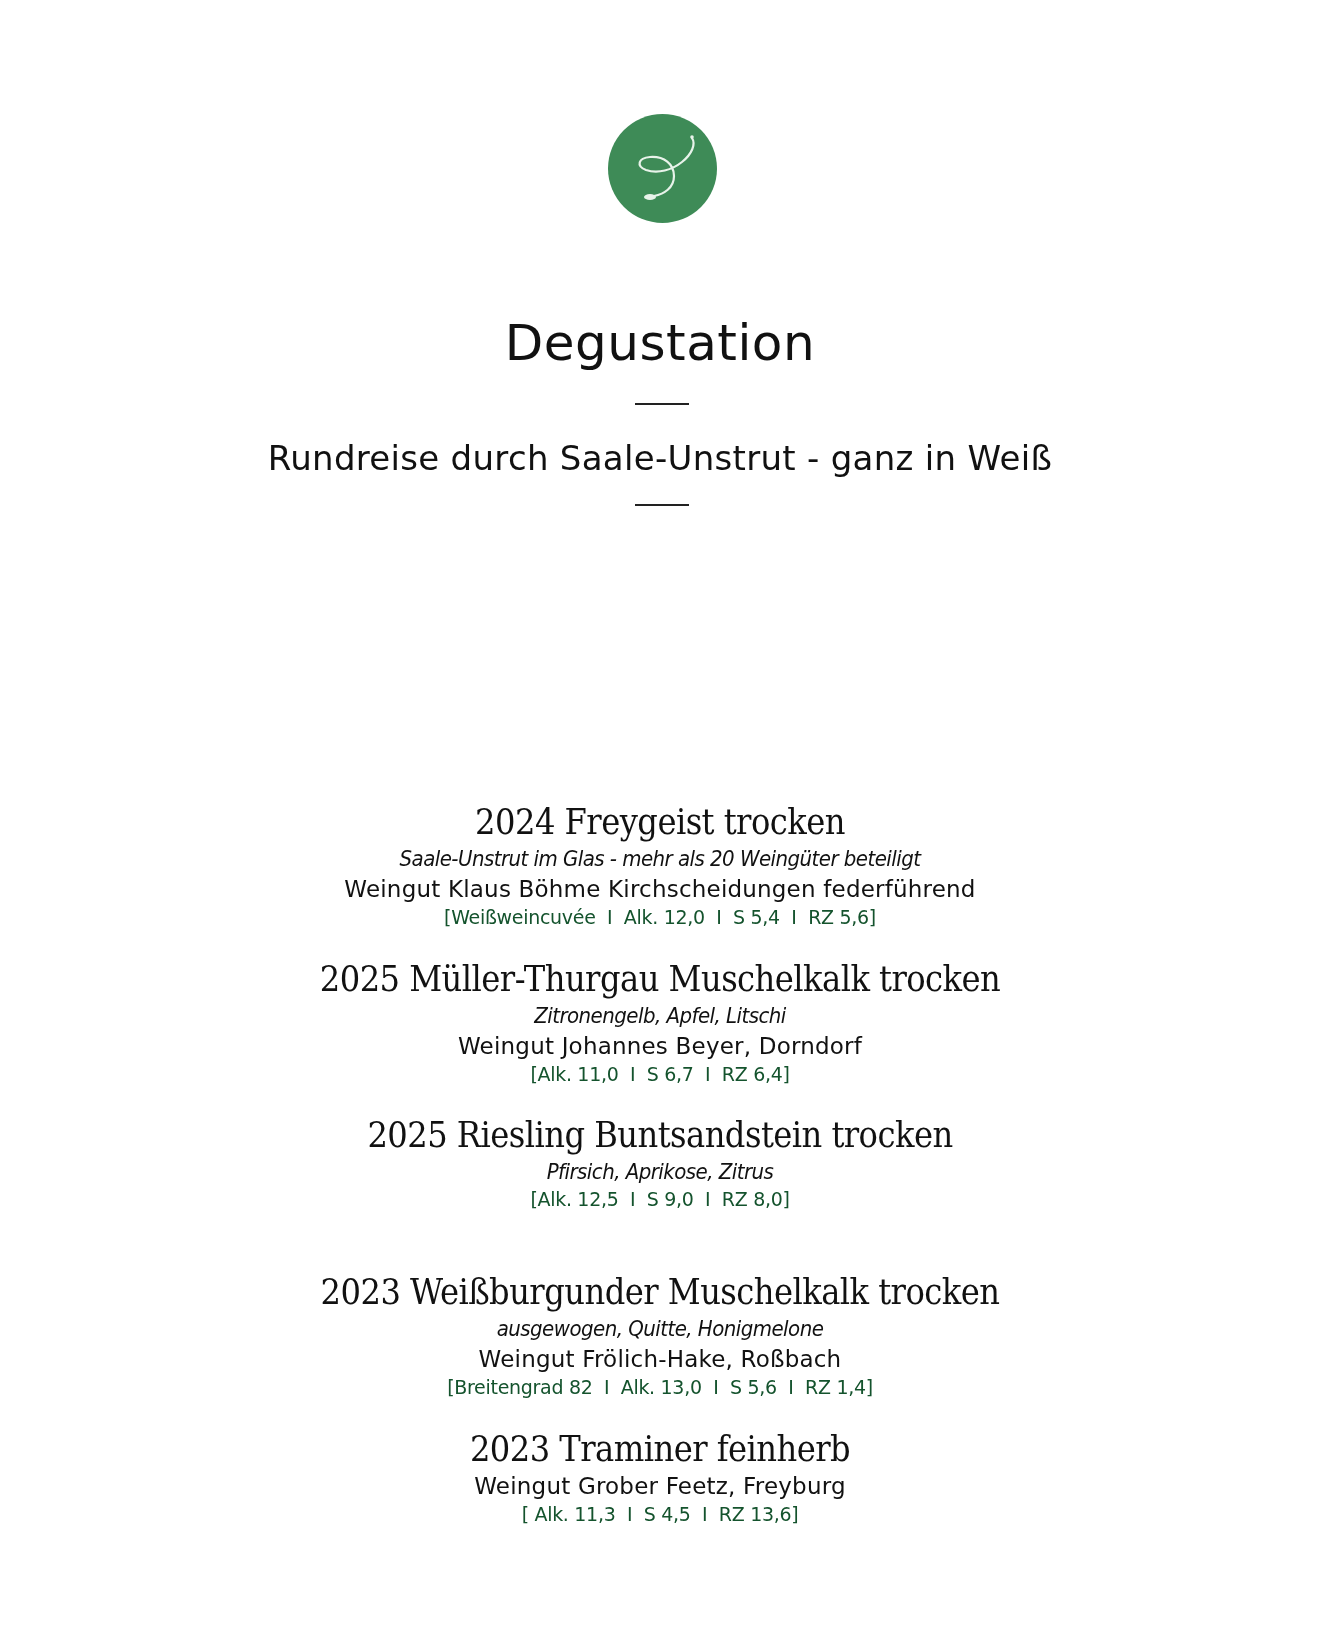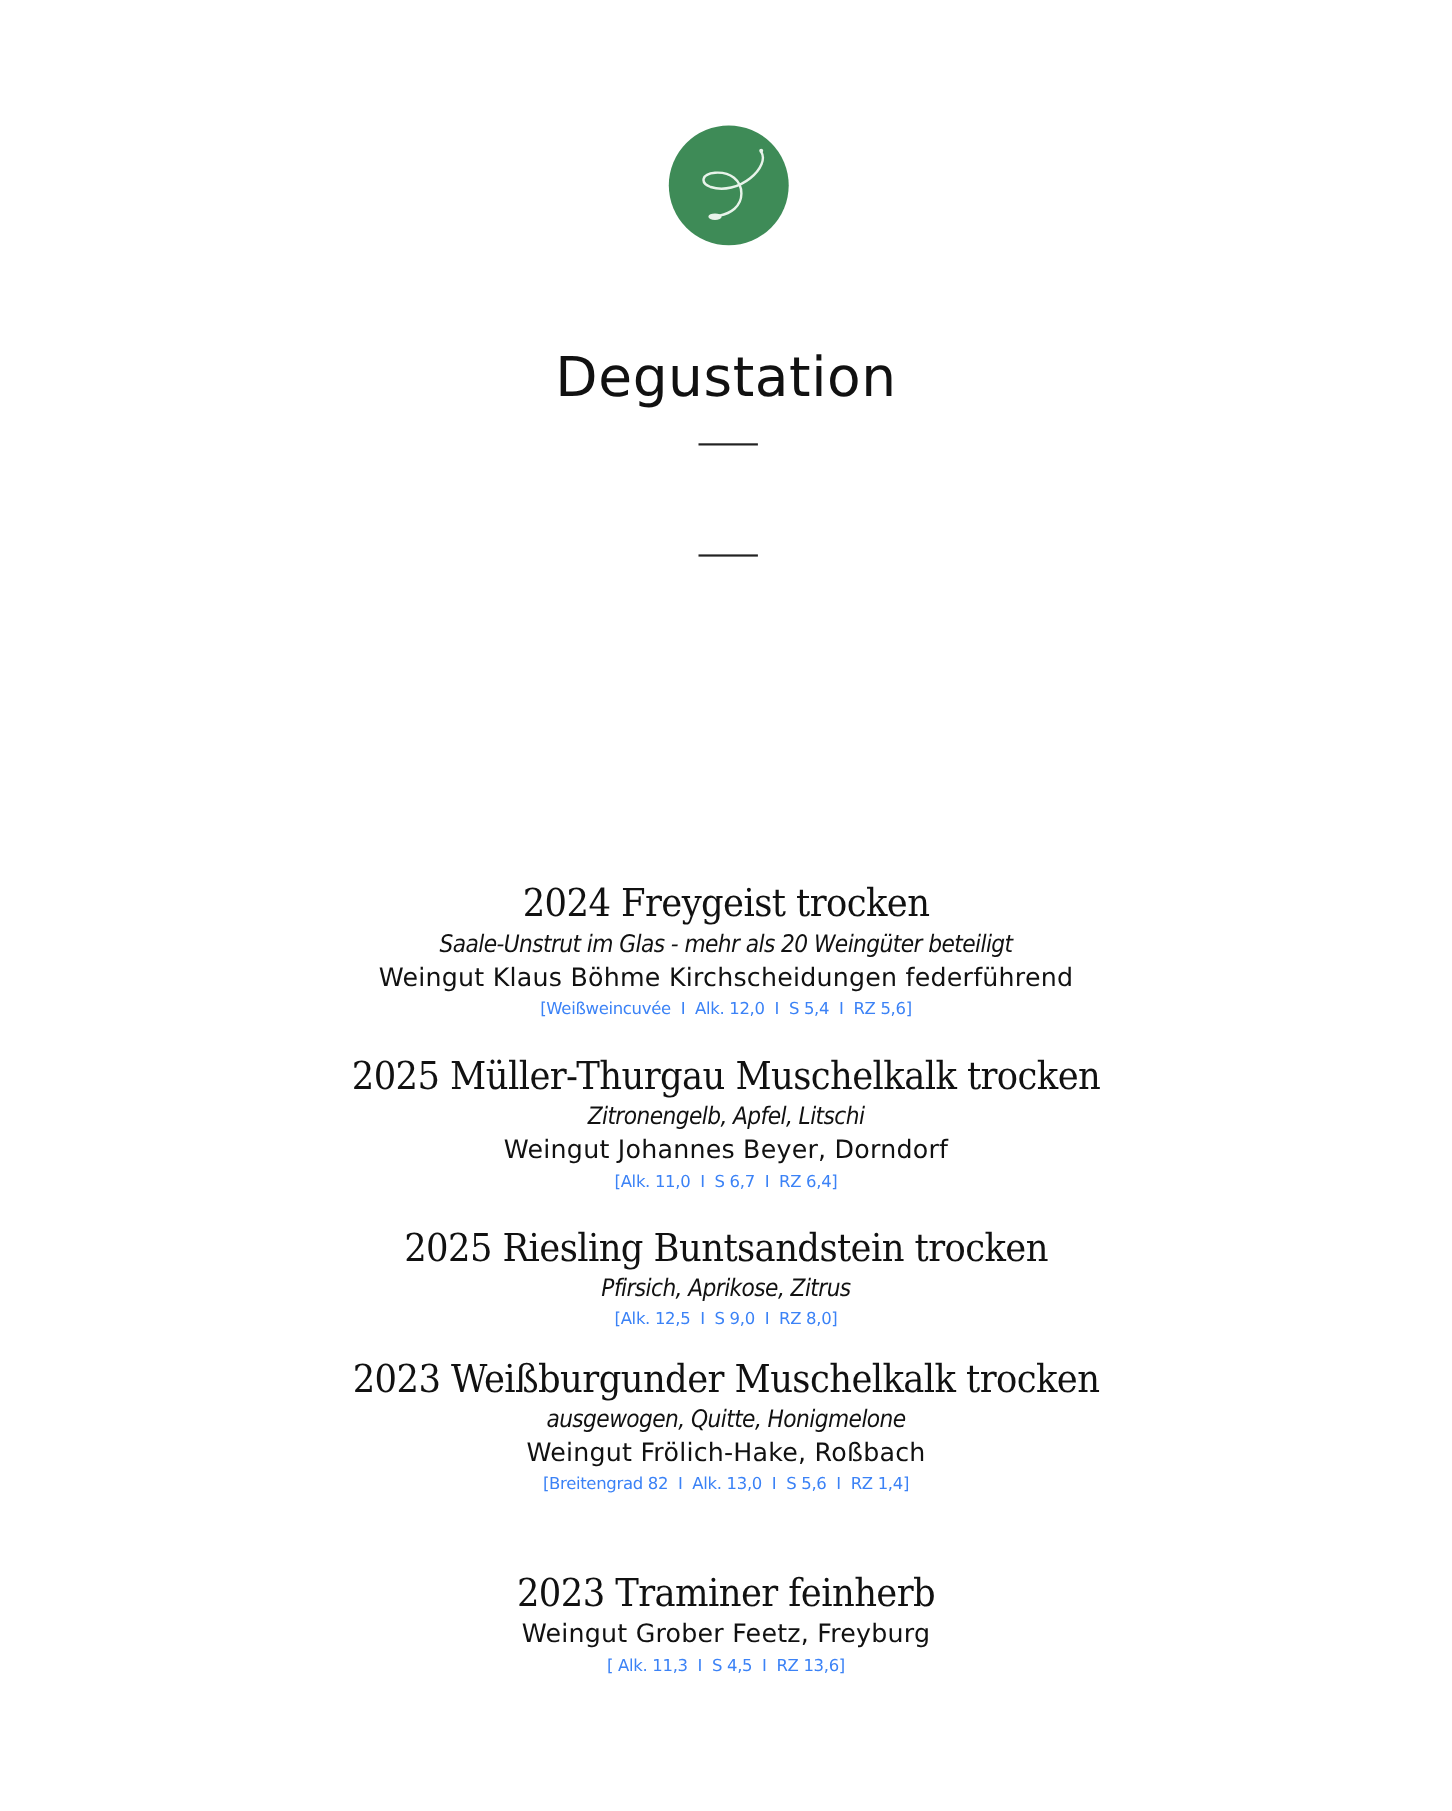--- a/index.html
+++ b/index.html
@@ -100,41 +100,42 @@
     }
     .wine-estate {
       font-family: "DejaVu Sans", sans-serif;
       font-size: 23px;
       line-height: 31px;
       color: #111;
       letter-spacing: 0.2px;
     }
     .wine-specs {
       font-family: "DejaVu Sans", sans-serif;
-      font-size: 15px;
+      font-size: 19px;
       line-height: 24px;
-      color: #3b82f6;
+      color: #14532d;
       letter-spacing: -0.3px;
     }
   </style>
 </head>
 <body>
 
 <div class="page">
 
   <div class="logo">
     <svg viewBox="0 0 109 109">
       <path d="M84 24 C 88 30, 84 40, 74 48 C 64 56, 50 60, 38 56 C 28 52, 30 44, 42 43 C 56 42, 66 50, 66 62 C 66 74, 56 80, 46 82" fill="none" stroke="#e8f3ea" stroke-width="2.2" stroke-linecap="round"></path>
       <ellipse cx="42" cy="83" rx="6" ry="3" fill="#e8f3ea"></ellipse>
       <circle cx="84" cy="23" r="1.8" fill="#e8f3ea"></circle>
     </svg>
   </div>
 
   <div class="title">Degustation</div>
   <div class="rule r1"></div>
+  <div class="subtitle">Rundreise durch Saale-Unstrut - ganz in Weiß</div>
   <div class="rule r2"></div>
 
   <div class="wine-list">
 
     <div class="wine" style="top:800px;">
       <div class="wine-name">2024 Freygeist trocken</div>
       <div class="wine-notes">Saale-Unstrut im Glas - mehr als 20 Weingüter beteiligt</div>
       <div class="wine-estate">Weingut Klaus Böhme Kirchscheidungen federführend</div>
       <div class="wine-specs" style="white-space: pre;">[Weißweincuvée  I  Alk. 12,0  I  S 5,4  I  RZ 5,6]</div>
     </div>
@@ -145,21 +146,21 @@
       <div class="wine-estate">Weingut Johannes Beyer, Dorndorf</div>
       <div class="wine-specs" style="white-space: pre;">[Alk. 11,0  I  S 6,7  I  RZ 6,4]</div>
     </div>
 
     <div class="wine" style="top:1113px;">
       <div class="wine-name">2025 Riesling Buntsandstein trocken</div>
       <div class="wine-notes">Pfirsich, Aprikose, Zitrus</div>
       <div class="wine-specs" style="white-space: pre;">[Alk. 12,5  I  S 9,0  I  RZ 8,0]</div>
     </div>
 
-    <div class="wine" style="top:1232px;">
+    <div class="wine" style="top:1270px;">
       <div class="wine-name">2023 Weißburgunder Muschelkalk trocken</div>
       <div class="wine-notes">ausgewogen, Quitte, Honigmelone</div>
       <div class="wine-estate">Weingut Frölich-Hake, Roßbach</div>
       <div class="wine-specs" style="white-space: pre;">[Breitengrad 82  I  Alk. 13,0  I  S 5,6  I  RZ 1,4]</div>
     </div>
 
     <div class="wine" style="top:1427px;">
       <div class="wine-name">2023 Traminer feinherb</div>
       <div class="wine-estate">Weingut Grober Feetz, Freyburg</div>
       <div class="wine-specs" style="white-space: pre;">[ Alk. 11,3  I  S 4,5  I  RZ 13,6]</div>

